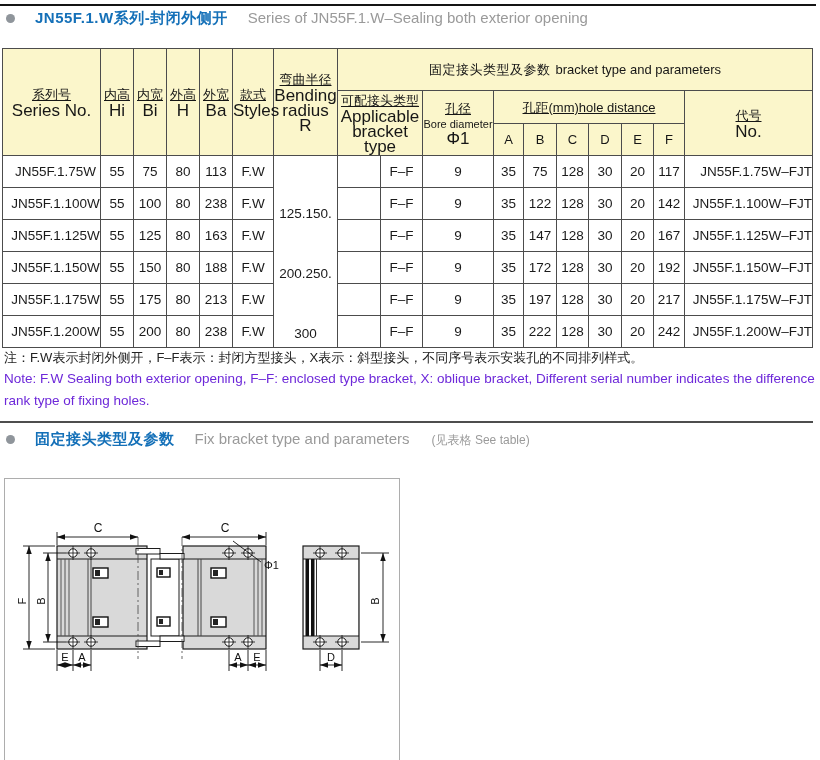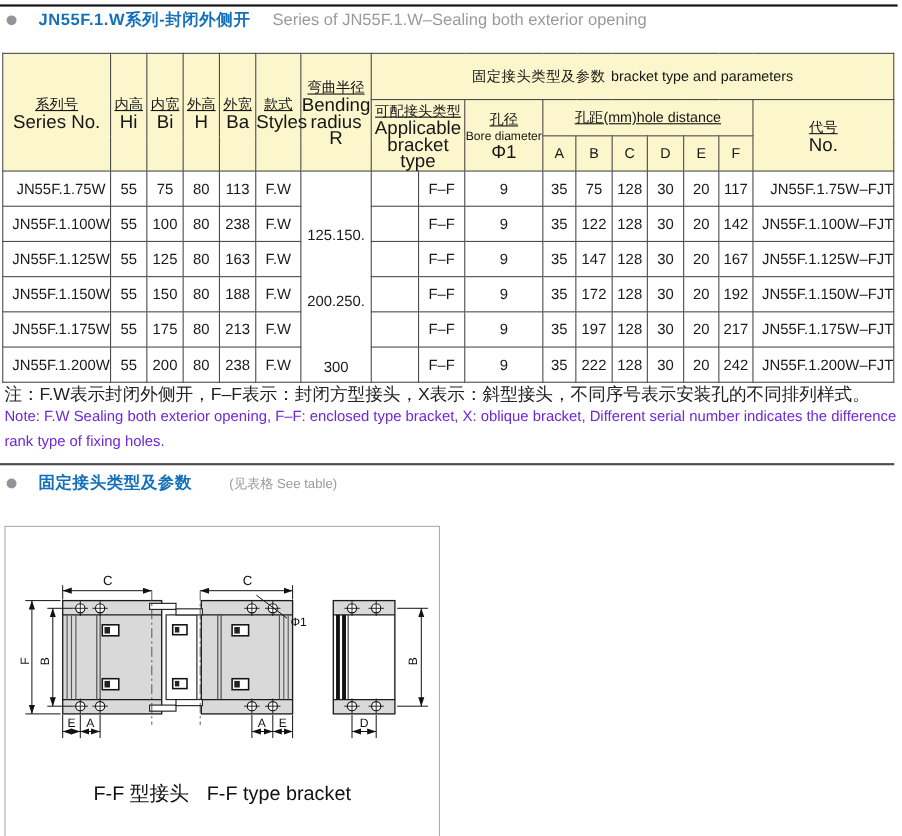--- a/index.html
+++ b/index.html
@@ -11,42 +11,42 @@
   .top-rule{position:absolute;left:0;top:4px;width:816px;height:2px;background:#141414;}
   .divider2{position:absolute;left:0;top:421px;width:813px;height:2px;background:#4d4d4d;}
 
   
   .sec-head{position:absolute;left:6px;display:flex;align-items:baseline;gap:20px;white-space:nowrap;}
   .sec1{top:9px;}
   .sec2{top:430px;}
   .bullet{width:9px;height:9px;border-radius:50%;background:#8f959b;align-self:center;flex:0 0 auto;}
   .sec-zh{font-size:15px;font-weight:bold;color:#1470b8;letter-spacing:.5px;}
   .sec-en{font-size:15px;color:#9a9a9a;}
-  .sec-paren{font-size:12px;color:#9a9a9a;margin-left:14px;}
+  .sec-paren{font-size:12px;color:#9a9a9a;margin-left:2px;}
 
   
   table.spec{position:absolute;left:2px;top:48px;border-collapse:collapse;table-layout:fixed;width:811px;}
   .spec th,.spec td{border:1px solid #4c4c4c;text-align:center;vertical-align:middle;padding:0;}
   .spec th{background:#fbf6cb;font-weight:normal;color:#161616;}
   .hr1{height:42px}.hr2{height:33px}.hr3{height:32px}
   .spec tbody td{height:31px;font-size:13.5px;background:#fff;}
   .zh{font-size:13px;line-height:16px;text-decoration:underline;}
   .en{font-size:17px;line-height:15px;}
   .en-sm{font-size:11px;line-height:14px;}
   .grp{font-size:13px;}
   .grp .gzh{letter-spacing:.5px;}
   .grp .gen{margin-left:5px;}
   .letter{font-size:13px;}
   .al{text-align:right;padding-left:8px !important;}
   td.code{text-align:right;padding-left:6px !important;font-size:13.5px;}
   td.bend{font-size:13px;}
   td.bend div{line-height:16px;margin-top:44px;}
 
   
-  .note-zh{position:absolute;left:4px;top:349px;width:814px;font-size:16px;color:#222;}
+  .note-zh{position:absolute;left:4px;top:349px;width:814px;font-size:13px;color:#222;}
   .note-en{position:absolute;left:4px;top:368px;width:814px;font-size:13.5px;line-height:21.5px;color:#6d28d9;}
 
   
   .diagram-box{position:absolute;left:4px;top:478px;width:394px;height:290px;border:1px solid #adadad;background:#fff;}
   .diagram-box svg{display:block;}
   svg text{font-family:"Liberation Sans","DejaVu Sans",sans-serif;fill:#111;}
   .caption{position:absolute;left:0;top:230px;width:100%;text-align:center;font-size:18px;color:#111;white-space:nowrap;}
   .caption .cap-en{margin-left:16px;}
 </style>
 </head>
@@ -260,20 +260,21 @@
 </table>
 
 <div class="note-zh">注：F.W表示封闭外侧开，F–F表示：封闭方型接头，X表示：斜型接头，不同序号表示安装孔的不同排列样式。</div>
 <div class="note-en">Note: F.W Sealing both exterior opening, F–F: enclosed type bracket, X: oblique bracket, Different serial number indicates the difference rank type of fixing holes.</div>
 
 <div class="divider2"></div>
 
 <div class="sec-head sec2">
   <span class="bullet"></span>
   <span class="sec-zh">固定接头类型及参数</span>
+  <span class="sec-en">Fix bracket type and parameters</span>
   <span class="sec-paren">(见表格 See table)</span>
 </div>
 
 <div class="diagram-box">
   <svg width="392" height="281" viewBox="0 0 392 281">
     <defs>
       <marker id="arr" markerUnits="userSpaceOnUse" markerWidth="9" markerHeight="8" refX="8.2" refY="4" orient="auto-start-reverse">
         <path d="M0,1.2 L8.2,4 L0,6.8 z" fill="#111"></path>
       </marker>
       <g id="hole">
@@ -391,16 +392,13 @@
       <line x1="356" y1="163" x2="384" y2="163"></line>
       <line x1="378" y1="74" x2="378" y2="163" marker-start="url(#arr)" marker-end="url(#arr)"></line>
       <line x1="315" y1="171" x2="315" y2="192"></line>
       <line x1="337" y1="171" x2="337" y2="192"></line>
       <line x1="315" y1="186" x2="337" y2="186" marker-start="url(#arr)" marker-end="url(#arr)"></line>
     </g>
     <text x="374" y="122" font-size="11" text-anchor="middle" transform="rotate(-90 374 122)">B</text>
     <text x="326" y="182" font-size="11" text-anchor="middle">D</text>
   </svg>
 
-  <div class="caption">
-    <span class="cap-zh">F-F 型接头</span><span class="cap-en">F-F type bracket</span>
-  </div>
 </div>
 
 </body></html>

